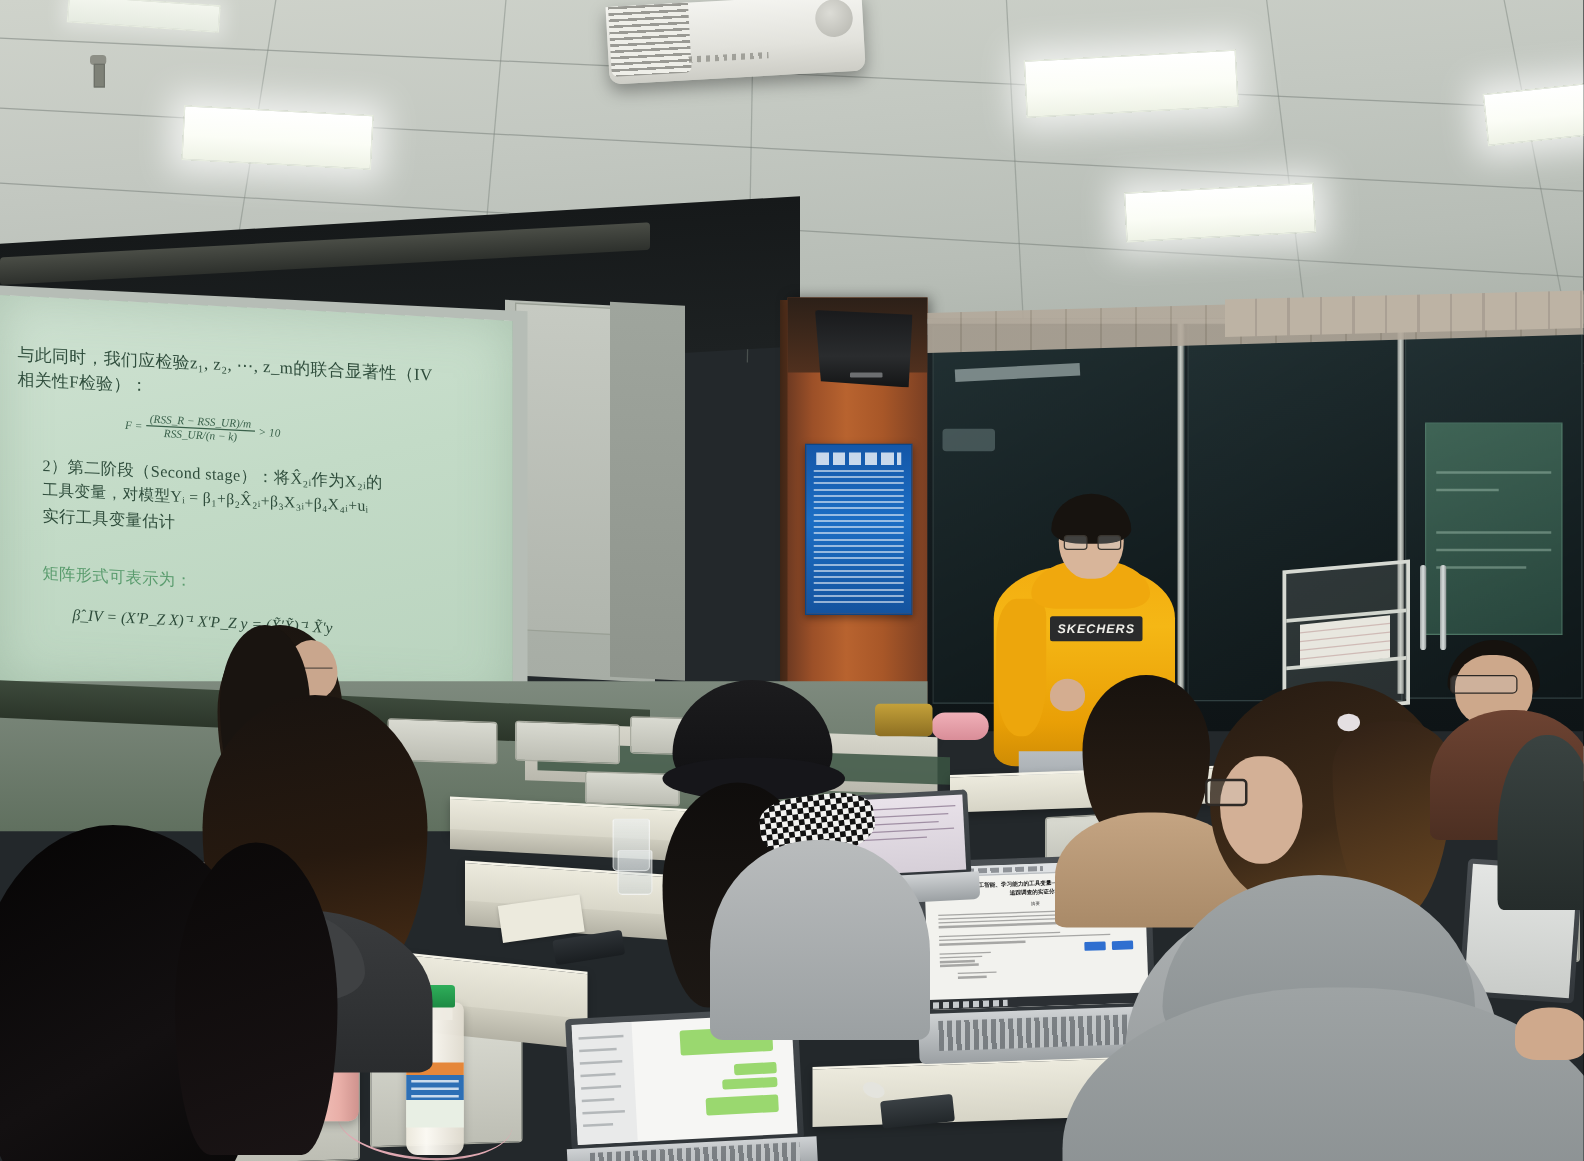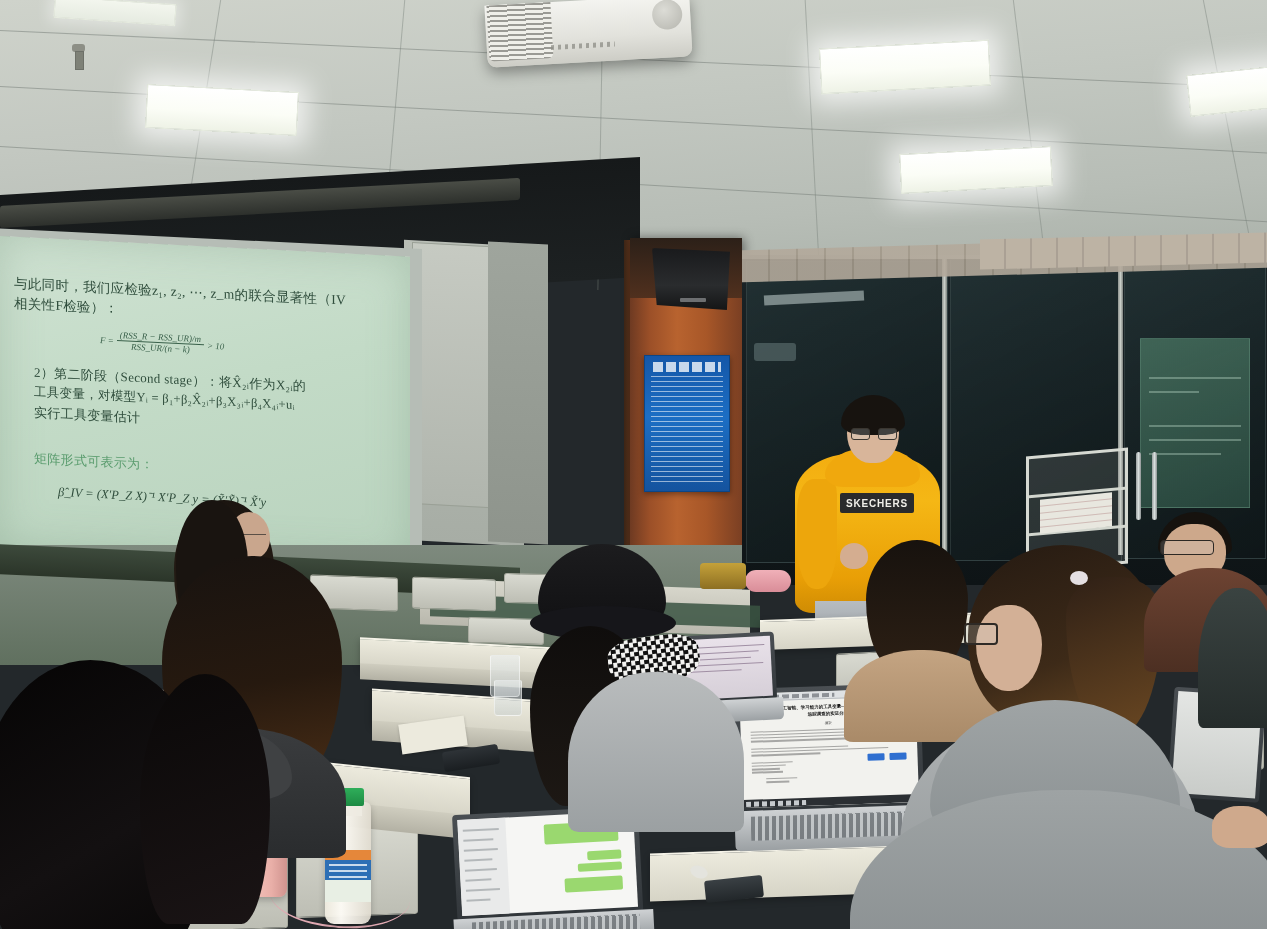--- a/index.html
+++ b/index.html
@@ -117,21 +117,21 @@
   #presenter{left:795px;top:395px;width:150px;height:240px;}
   #presenter .head{position:absolute;left:52px;top:6px;width:52px;height:62px;border-radius:48% 48% 44% 44%/52% 52% 48% 48%;background:#d8b59a;}
   #presenter .phair{position:absolute;left:46px;top:0px;width:64px;height:40px;border-radius:50% 50% 38% 38%/72% 72% 28% 28%;background:#17130f;}
   #presenter .pglasses{position:absolute;left:56px;top:33px;width:46px;height:10px;}
   #presenter .pglasses .ln{position:absolute;top:0;width:17px;height:10px;border:1.3px solid #3a3630;border-radius:3px;background:rgba(220,230,235,.22);}
   #presenter .hoodie{position:absolute;left:0px;top:58px;width:145px;height:160px;
     background:linear-gradient(to bottom,#f3ad10 0%,#f5b715 30%,#e99f06 78%,#cf8c04 100%);
     border-radius:42% 42% 12% 12%/26% 26% 8% 8%;}
   #presenter .hood{position:absolute;left:30px;top:52px;width:95px;height:40px;background:#f0a80d;border-radius:50% 50% 20% 20%/70% 70% 30% 30%;}
   #presenter .logo{position:absolute;left:45px;top:98px;width:74px;height:20px;background:#2a2b2c;border-radius:2px;
-     display:flex;align-items:center;justify-content:center;}
+     display:flex;align-items:center;justify-content:center;font-style:italic;}
   #presenter .logo span{color:#f0efe9;font-size:10px;font-weight:bold;letter-spacing:.8px;font-family:"Liberation Sans",sans-serif;}
   #presenter .arm-l{position:absolute;left:2px;top:84px;width:40px;height:110px;background:#eda60c;border-radius:40% 20% 45% 45%/30% 14% 40% 40%;}
   #presenter .hand{position:absolute;left:45px;top:148px;width:28px;height:26px;background:#d4ad90;border-radius:50% 50% 45% 45%;}
   #presenter .pants{position:absolute;left:20px;top:206px;width:82px;height:44px;background:linear-gradient(to bottom,#b7bcc0,#9aa1a6);}
 
   
   .stu-head{position:absolute;border-radius:50% 50% 46% 46%/56% 56% 44% 44%;}
   .stu-hair-long{position:absolute;border-radius:50% 50% 30% 30%/46% 46% 54% 54%;}
   .stu-shoulders{position:absolute;border-radius:48% 48% 6% 6%/56% 56% 6% 6%;}
 

